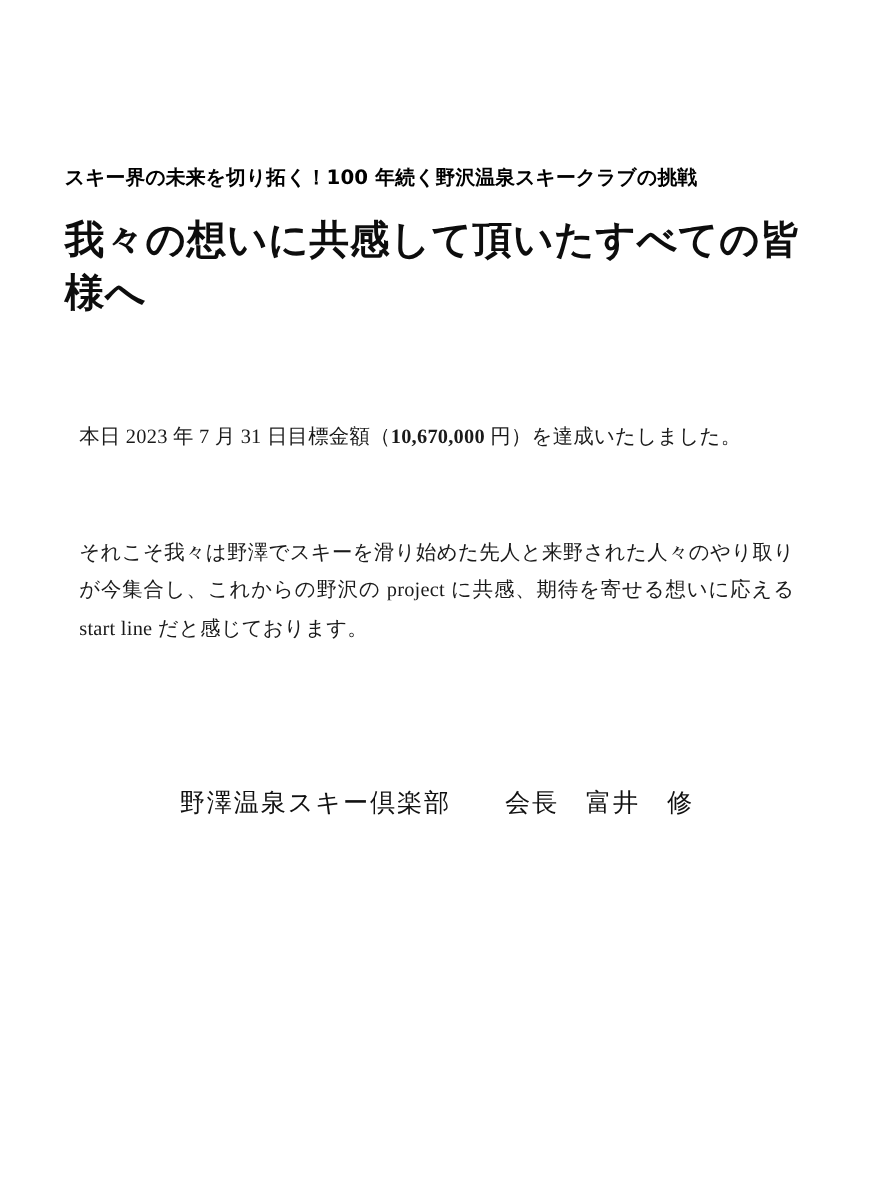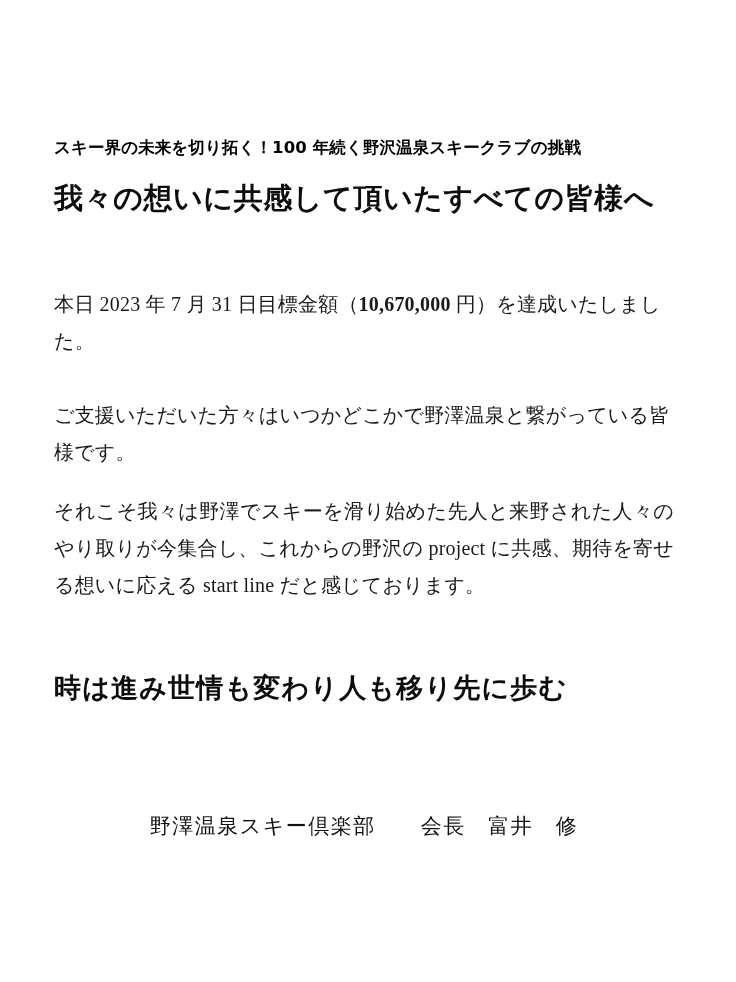--- a/index.html
+++ b/index.html
@@ -53,36 +53,36 @@
   .thanks-title .jp {
     letter-spacing: 2px;
   }
   .thanks-title .en {
     font-family: "Liberation Serif", serif;
     letter-spacing: 0.5px;
   }
 
   .subtitle {
     font-family: "Liberation Serif", serif;
-    font-size: 29px;
+    font-size: 33px;
     font-weight: bold;
     color: #0d0d0d;
     margin: 0;
     padding-top: 18px;
     line-height: 1.35;
     letter-spacing: 0.6px;
   }
 
   .body-block {
     font-family: "Liberation Serif", serif;
-    font-size: 20px;
+    font-size: 17px;
     color: #1a1a1a;
     line-height: 1.85;
     letter-spacing: 0.2px;
-    margin: 0;
+    margin: 12px;
   }
   .body-block.first {
     padding-top: 68px;
   }
   .body-block.second {
     padding-top: 22px;
     text-align: justify;
     text-justify: inter-character;
   }
   .body-block .amount {
@@ -118,23 +118,21 @@
   <div class="content">
 
     <p class="doc-headline">スキー界の未来を切り拓く！100 年続く野沢温泉スキークラブの挑戦</p>
 
 
     <h2 class="subtitle">我々の想いに共感して頂いたすべての皆様へ</h2>
 
     <p class="body-block first">
       <span>本日 2023 年 7 月 31 日目標金額（</span><span class="amount">10,670,000</span><span> 円）を達成いたしました。</span><br>
       <br>
-      <span>ご支援いただいた方々はいつかどこかで野澤温泉と繋がっている皆様です。</span>
     </p>
 
     <p class="body-block second">それこそ我々は野澤でスキーを滑り始めた先人と来野された人々のやり取りが今集合し、これからの野沢の project に共感、期待を寄せる想いに応える start line だと感じております。</p>
 
-    <h2 class="slogan">時は進み世情も変わり人も移り先に歩む</h2>
 
     <p class="signature">野澤温泉スキー倶楽部　　会長　富井　修</p>
 
   </div>
 </div>
 
 </body></html>

